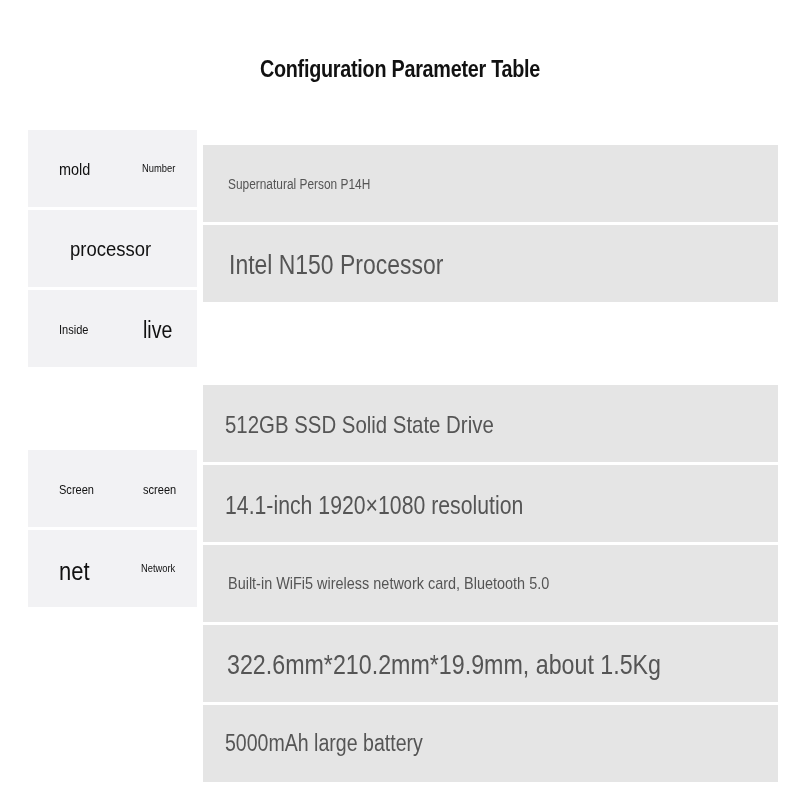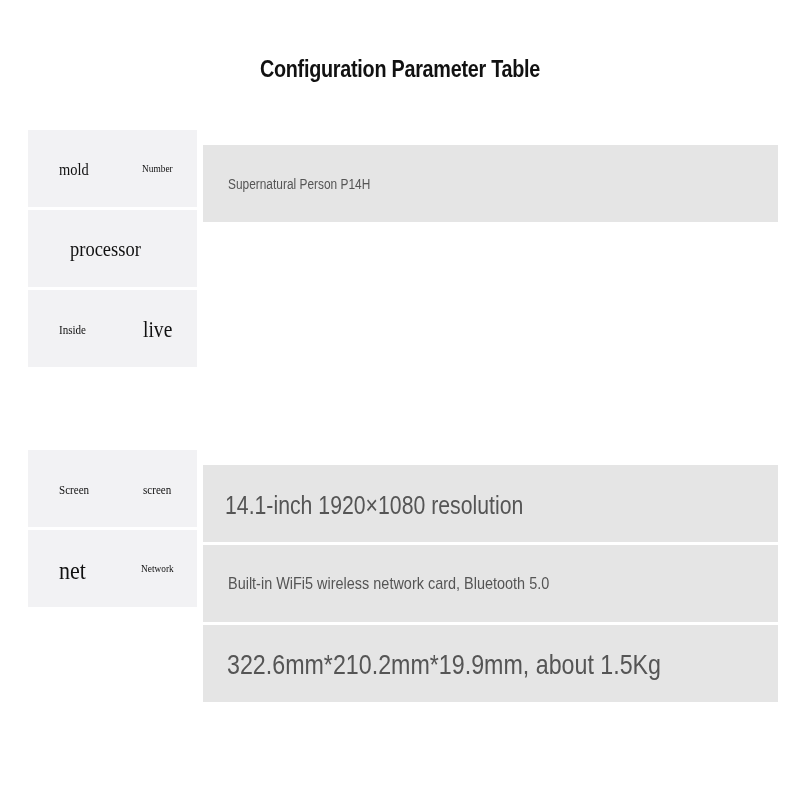--- a/index.html
+++ b/index.html
@@ -1,20 +1,20 @@
 <!DOCTYPE html>
 <html><head>
 <meta charset="utf-8">
 <style>
   html,body{margin:0;padding:0;background:#ffffff;}
   body{width:800px;height:800px;position:relative;overflow:hidden;font-family:"Liberation Sans Narrow","Liberation Sans",sans-serif;}
   .title{position:absolute;top:56px;left:0;width:800px;text-align:center;font-size:23px;font-weight:bold;color:#111;letter-spacing:-0.3px;transform:scaleX(0.86);transform-origin:center;}
   .table{position:absolute;left:28px;top:130px;width:750px;}
   .row{position:absolute;left:0;width:750px;height:77px;}
-  .cell-l{position:absolute;left:0;top:0;width:169px;height:77px;background:#f2f2f4;font-family:Liberation Serif, serif;}
+  .cell-l{position:absolute;left:0;top:0;width:169px;height:77px;background:#f2f2f4;}
   .cell-r{position:absolute;left:175px;top:15px;width:575px;height:77px;background:#e5e5e5;}
   .lbl{position:absolute;color:#111;white-space:nowrap;transform-origin:left center;}
   .val{position:absolute;left:23px;color:#555;white-space:nowrap;transform-origin:left center;}
 </style>
 </head>
 <body>
 
 <div class="title">Configuration Parameter Table</div>
 
 <div class="table">
@@ -26,30 +26,36 @@
     </div>
     <div class="cell-r">
       <span class="val" style="left:25px;top:31px;font-size:14px;transform:scaleX(0.85)">Supernatural Person P14H</span>
     </div>
   </div>
 
   <div class="row" style="top:80px">
     <div class="cell-l">
       <span class="lbl" style="left:42px;top:27px;font-size:21px;transform:scaleX(0.88)">processor</span>
     </div>
+    <div class="cell-r">
+      <span class="val" style="left:26px;top:25px;font-size:27px;transform:scaleX(0.85)">Intel N150 Processor</span>
+    </div>
   </div>
 
   <div class="row" style="top:160px">
     <div class="cell-l">
       <span class="lbl" style="left:31px;top:32px;font-size:13px;transform:scaleX(0.85)">Inside</span>
       <span class="lbl" style="left:115px;top:27px;font-size:23px;transform:scaleX(0.85)">live</span>
     </div>
   </div>
 
   <div class="row" style="top:240px">
+    <div class="cell-r">
+      <span class="val" style="left:22px;top:26px;font-size:24px;transform:scaleX(0.85)">512GB SSD Solid State Drive</span>
+    </div>
   </div>
 
   <div class="row" style="top:320px">
     <div class="cell-l">
       <span class="lbl" style="left:31px;top:32px;font-size:13px;transform:scaleX(0.85)">Screen</span>
       <span class="lbl" style="left:115px;top:32px;font-size:13px;transform:scaleX(0.85)">screen</span>
     </div>
     <div class="cell-r">
       <span class="val" style="left:22px;top:26px;font-size:25px;transform:scaleX(0.85)">14.1-inch 1920×1080 resolution</span>
     </div>
@@ -65,15 +71,18 @@
     </div>
   </div>
 
   <div class="row" style="top:480px">
     <div class="cell-r">
       <span class="val" style="left:24px;top:24px;font-size:28px;transform:scaleX(0.83)">322.6mm*210.2mm*19.9mm, about 1.5Kg</span>
     </div>
   </div>
 
   <div class="row" style="top:560px">
+    <div class="cell-r">
+      <span class="val" style="left:22px;top:25px;font-size:23px;transform:scaleX(0.85)">5000mAh large battery</span>
+    </div>
   </div>
 
 </div>
 
 </body></html>

